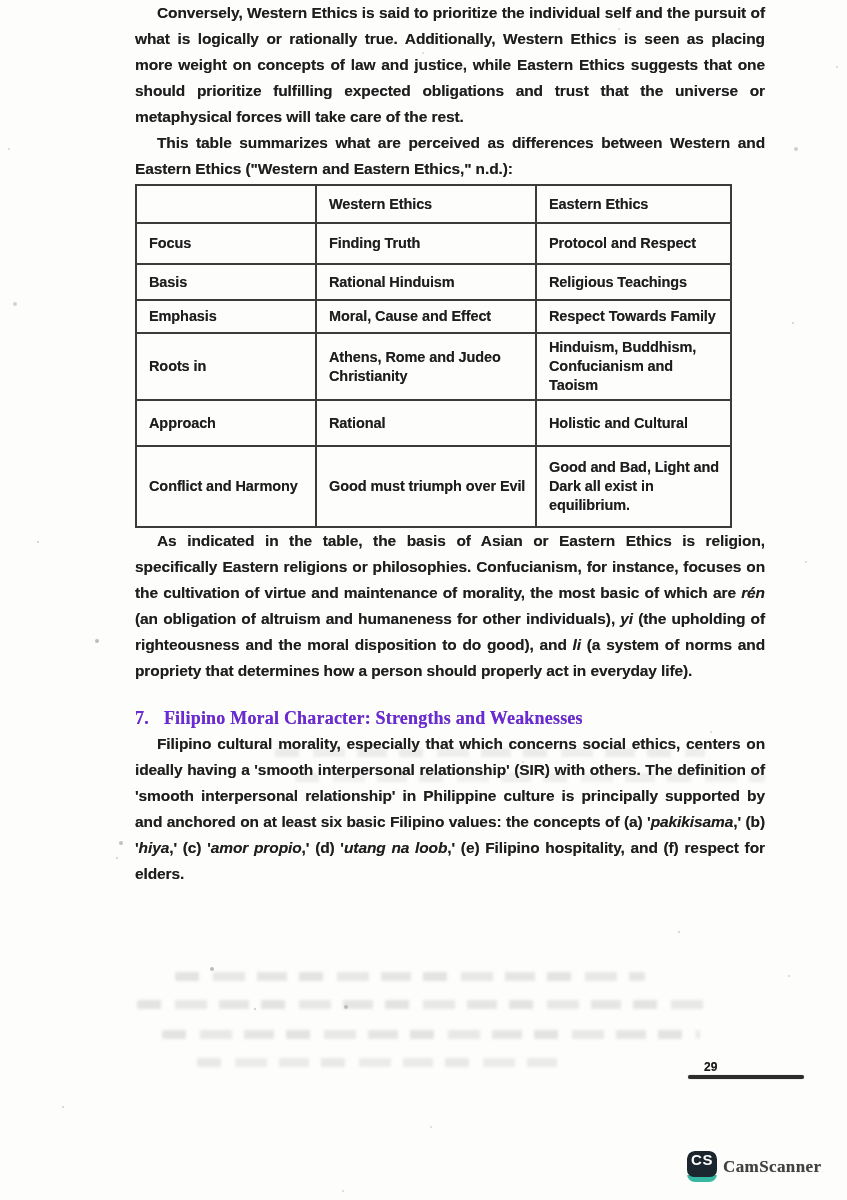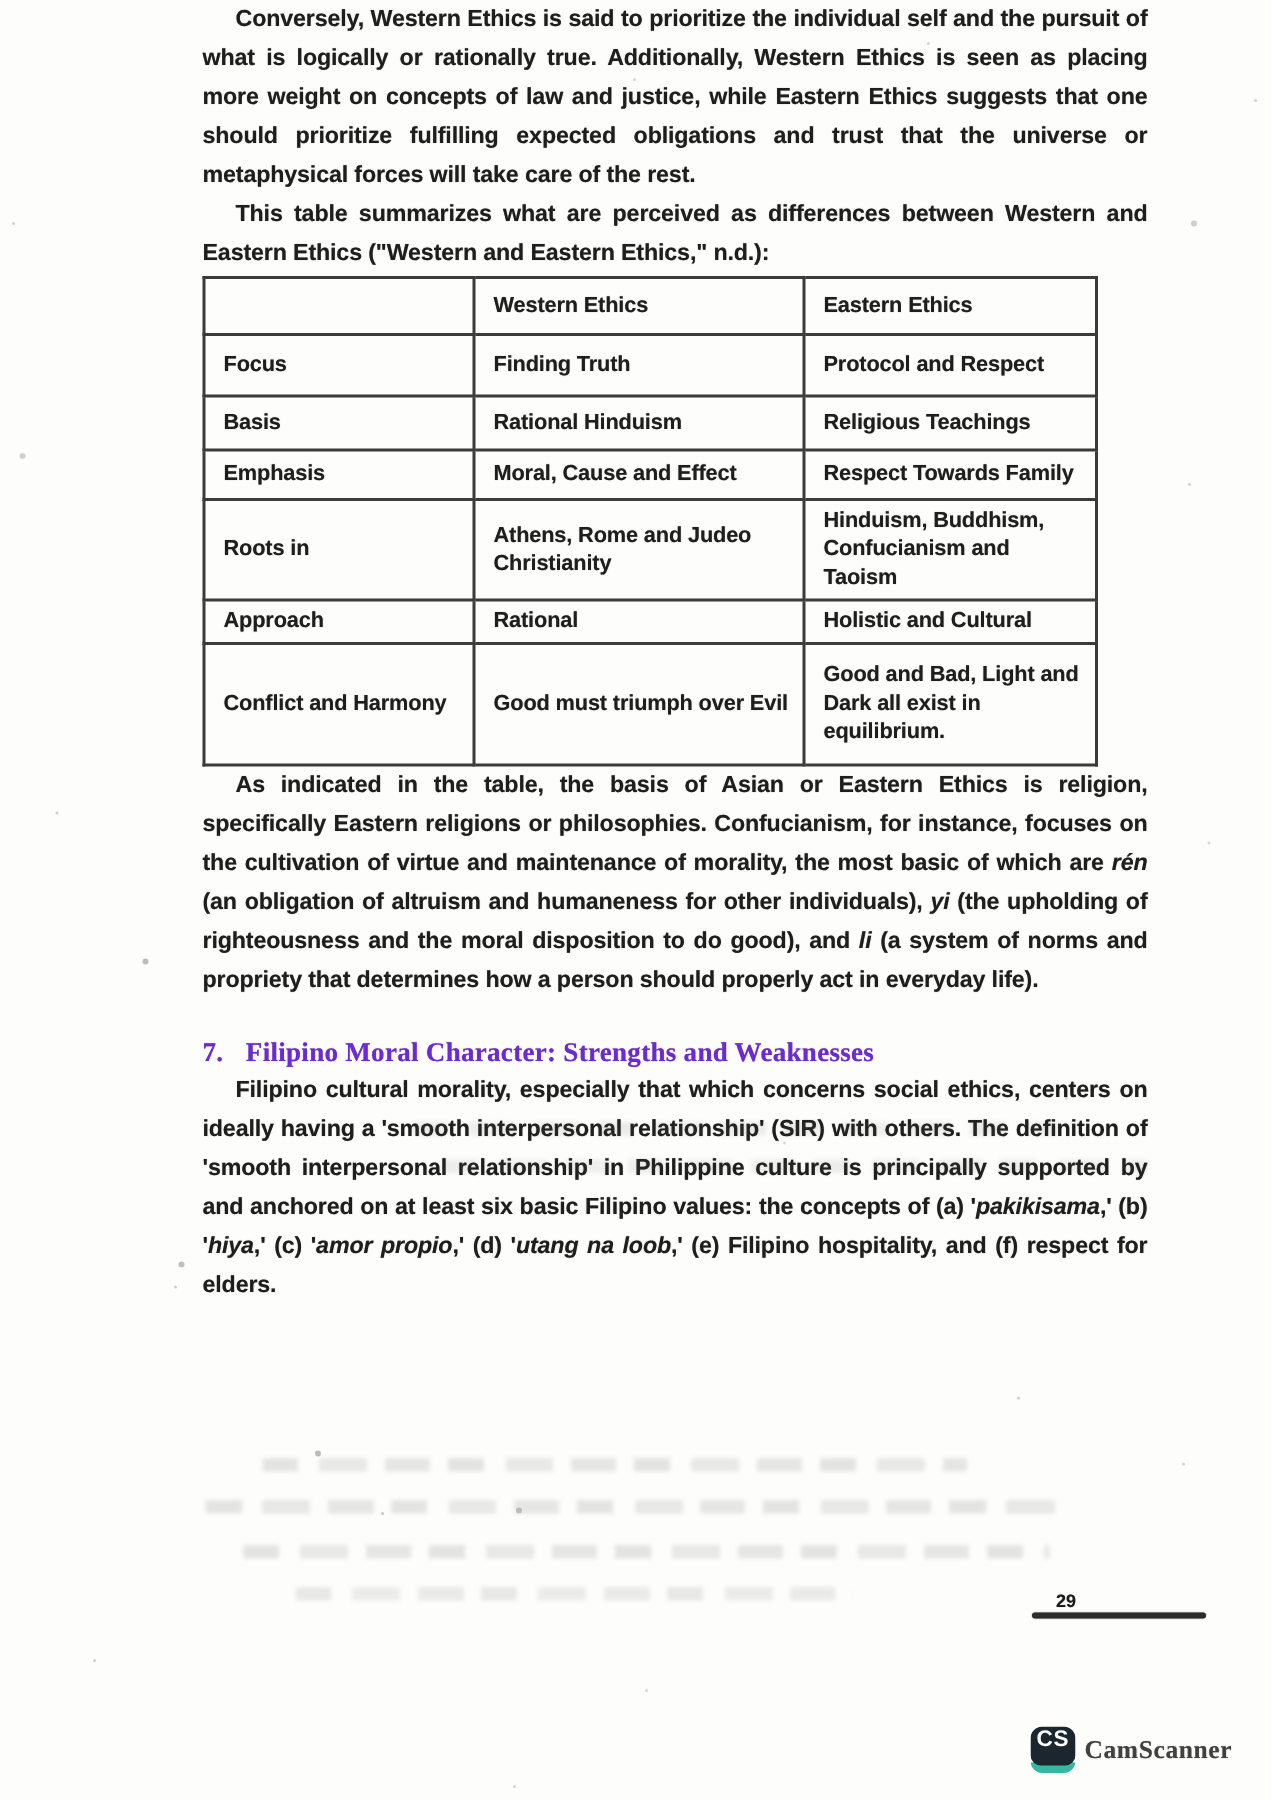--- a/index.html
+++ b/index.html
@@ -46,21 +46,21 @@
     text-indent:0;
   }
   .ethics-table col.c1 { width:180px; }
   .ethics-table col.c2 { width:220px; }
   .ethics-table col.c3 { width:195px; }
   .ethics-table tr.r-head     { height:38px; }
   .ethics-table tr.r-focus    { height:41px; }
   .ethics-table tr.r-basis    { height:36px; }
   .ethics-table tr.r-emphasis { height:33px; }
   .ethics-table tr.r-roots    { height:57px; }
-  .ethics-table tr.r-approach { height:29px; }
+  .ethics-table tr.r-approach { height:46px; }
   .ethics-table tr.r-conflict { height:81px; }
   
   h2.heading {
     margin:21px 0 0 0;
     font-family:"Liberation Serif", serif;
     font-size:18px; line-height:26px; font-weight:700;
     color:#6d28d9; text-align:left; text-indent:0;
     letter-spacing:0.2px;
   }
   h2.heading .hnum { margin-right:15px; }

